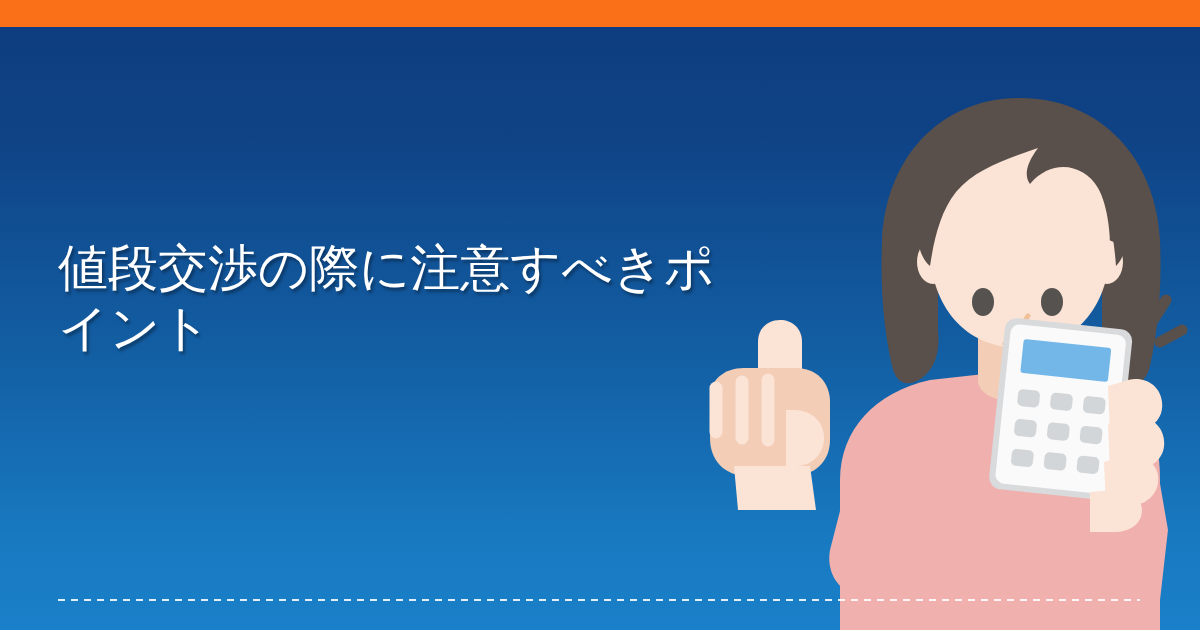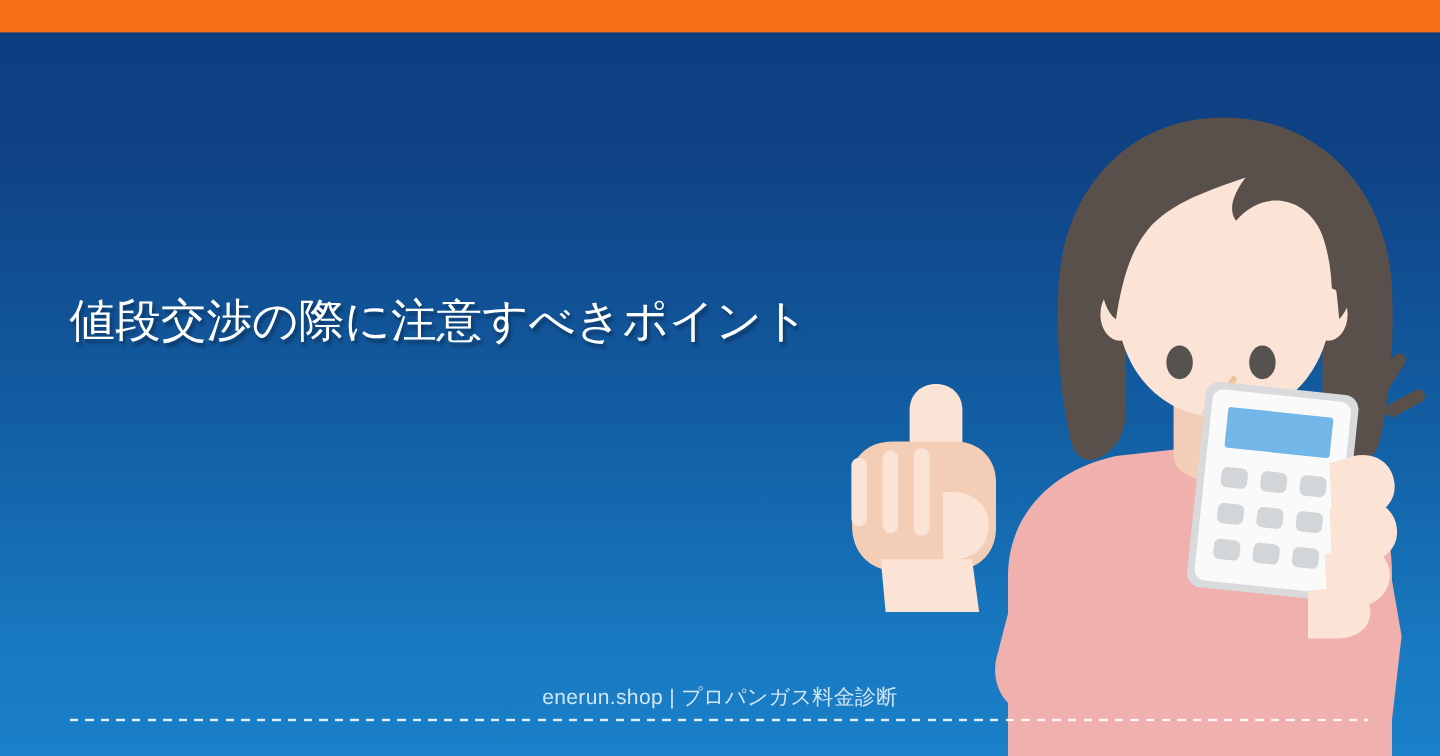--- a/index.html
+++ b/index.html
@@ -27,21 +27,21 @@
   }
 
   
   .title {
     position:absolute;
     left:58px;
     top:238px;
     width:700px;
     z-index:5;
     color:#FFFFFF;
-    font-size:38px;
+    font-size:50px;
     line-height:60px;
     letter-spacing:0px;
     font-weight:400;
     text-shadow:2px 3px 3px rgba(0,0,0,0.35);
     white-space:pre-wrap;
   }
 
   
   .footer-text {
     position:absolute;
@@ -230,17 +230,16 @@
           <path d="M476 220 L462 242"></path>
           <path d="M492 250 L470 262"></path>
         </g>
 
       </g>
     </svg>
   </div>
 
   <h1 class="title">値段交渉の際に注意すべきポイント</h1>
 
-  <div class="footer-text">enerun.shop | プロパンガス料金診断</div>
 
   <div class="dashline"></div>
 
 </div>
 
 </body></html>

